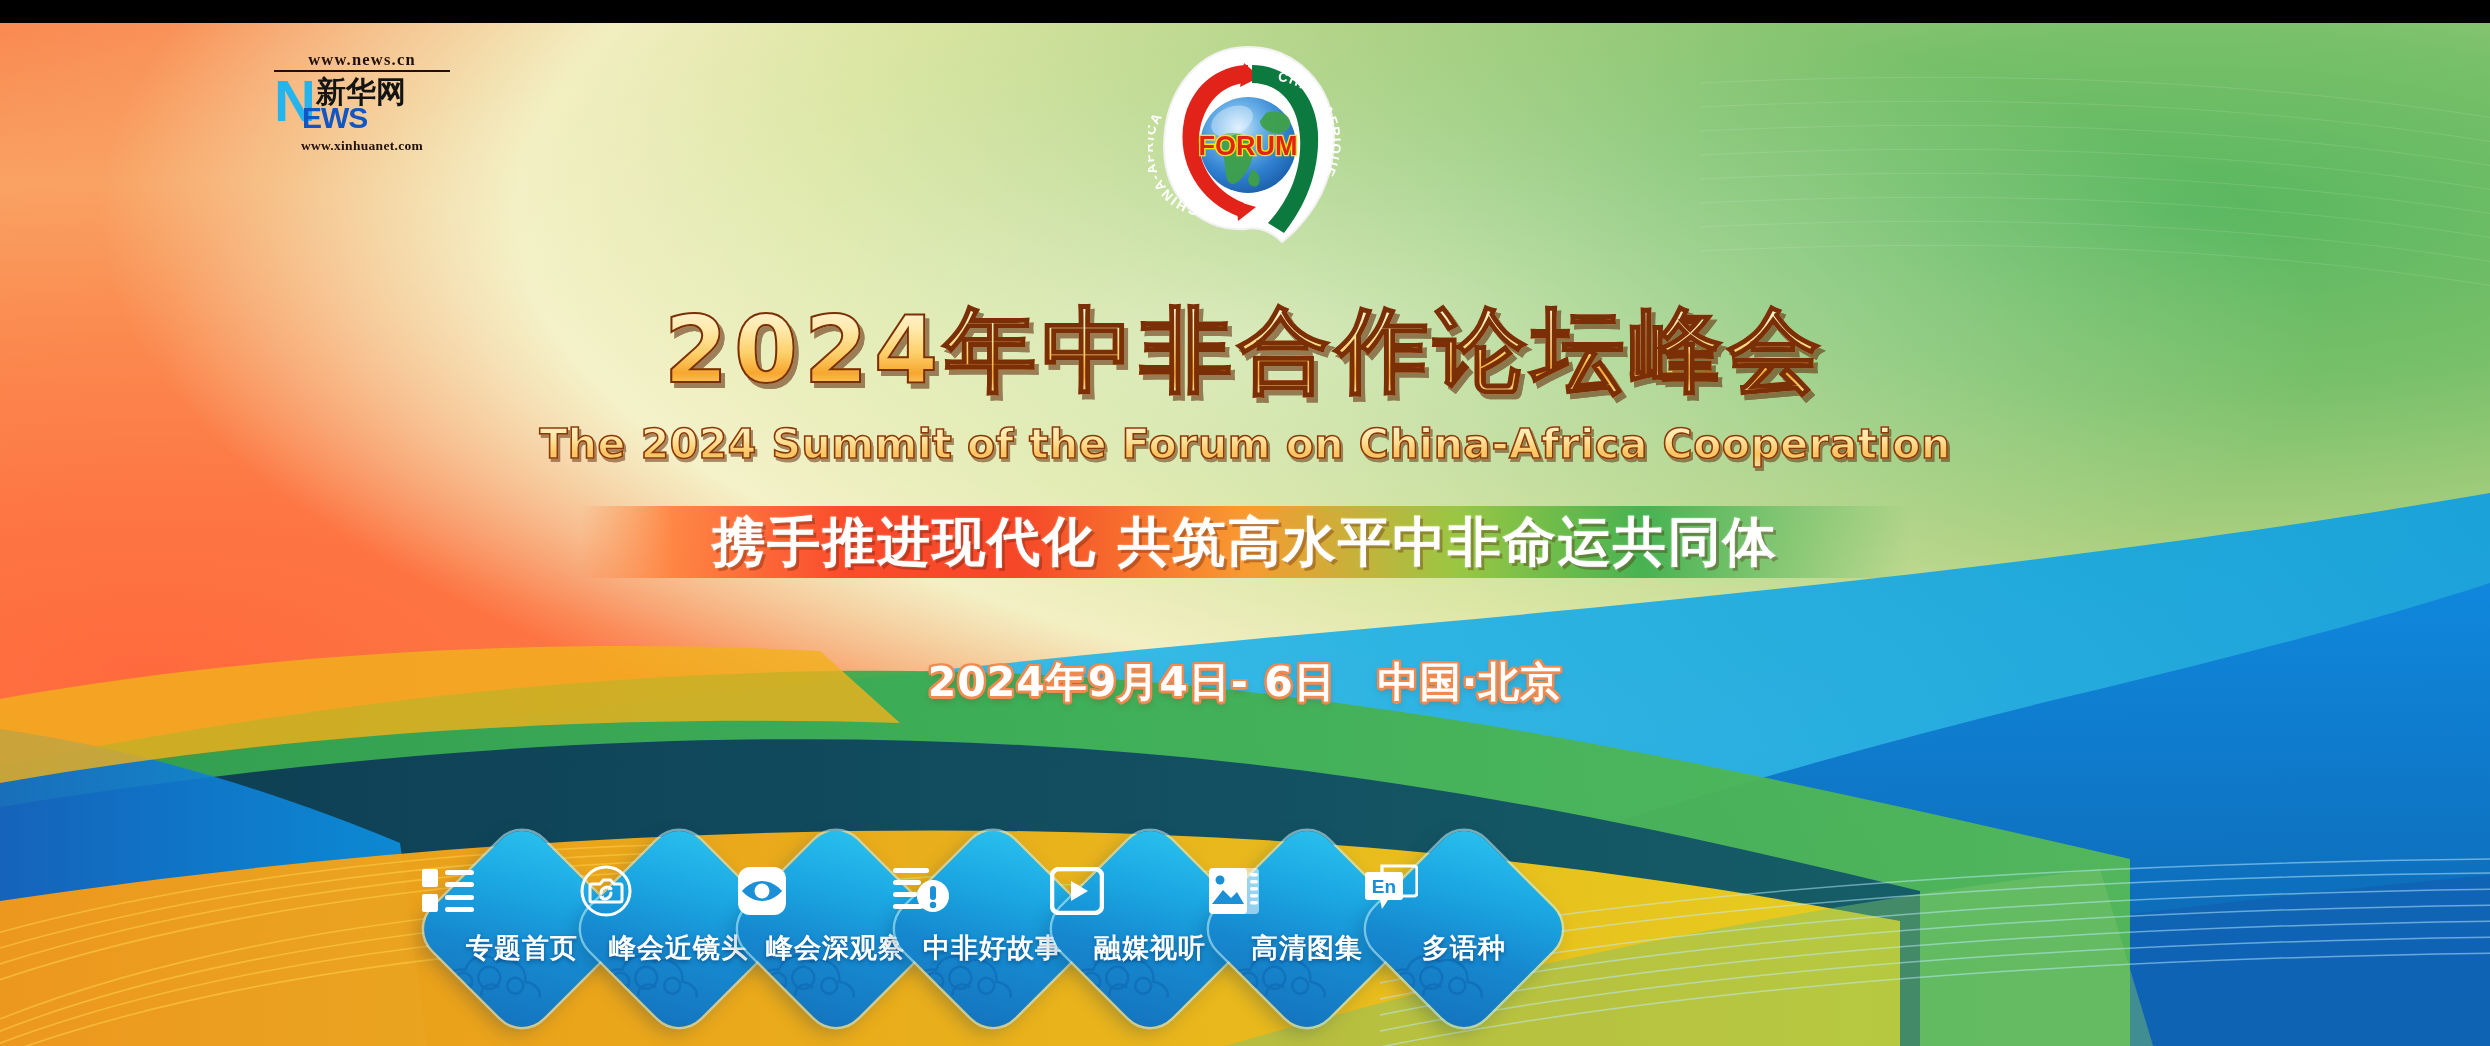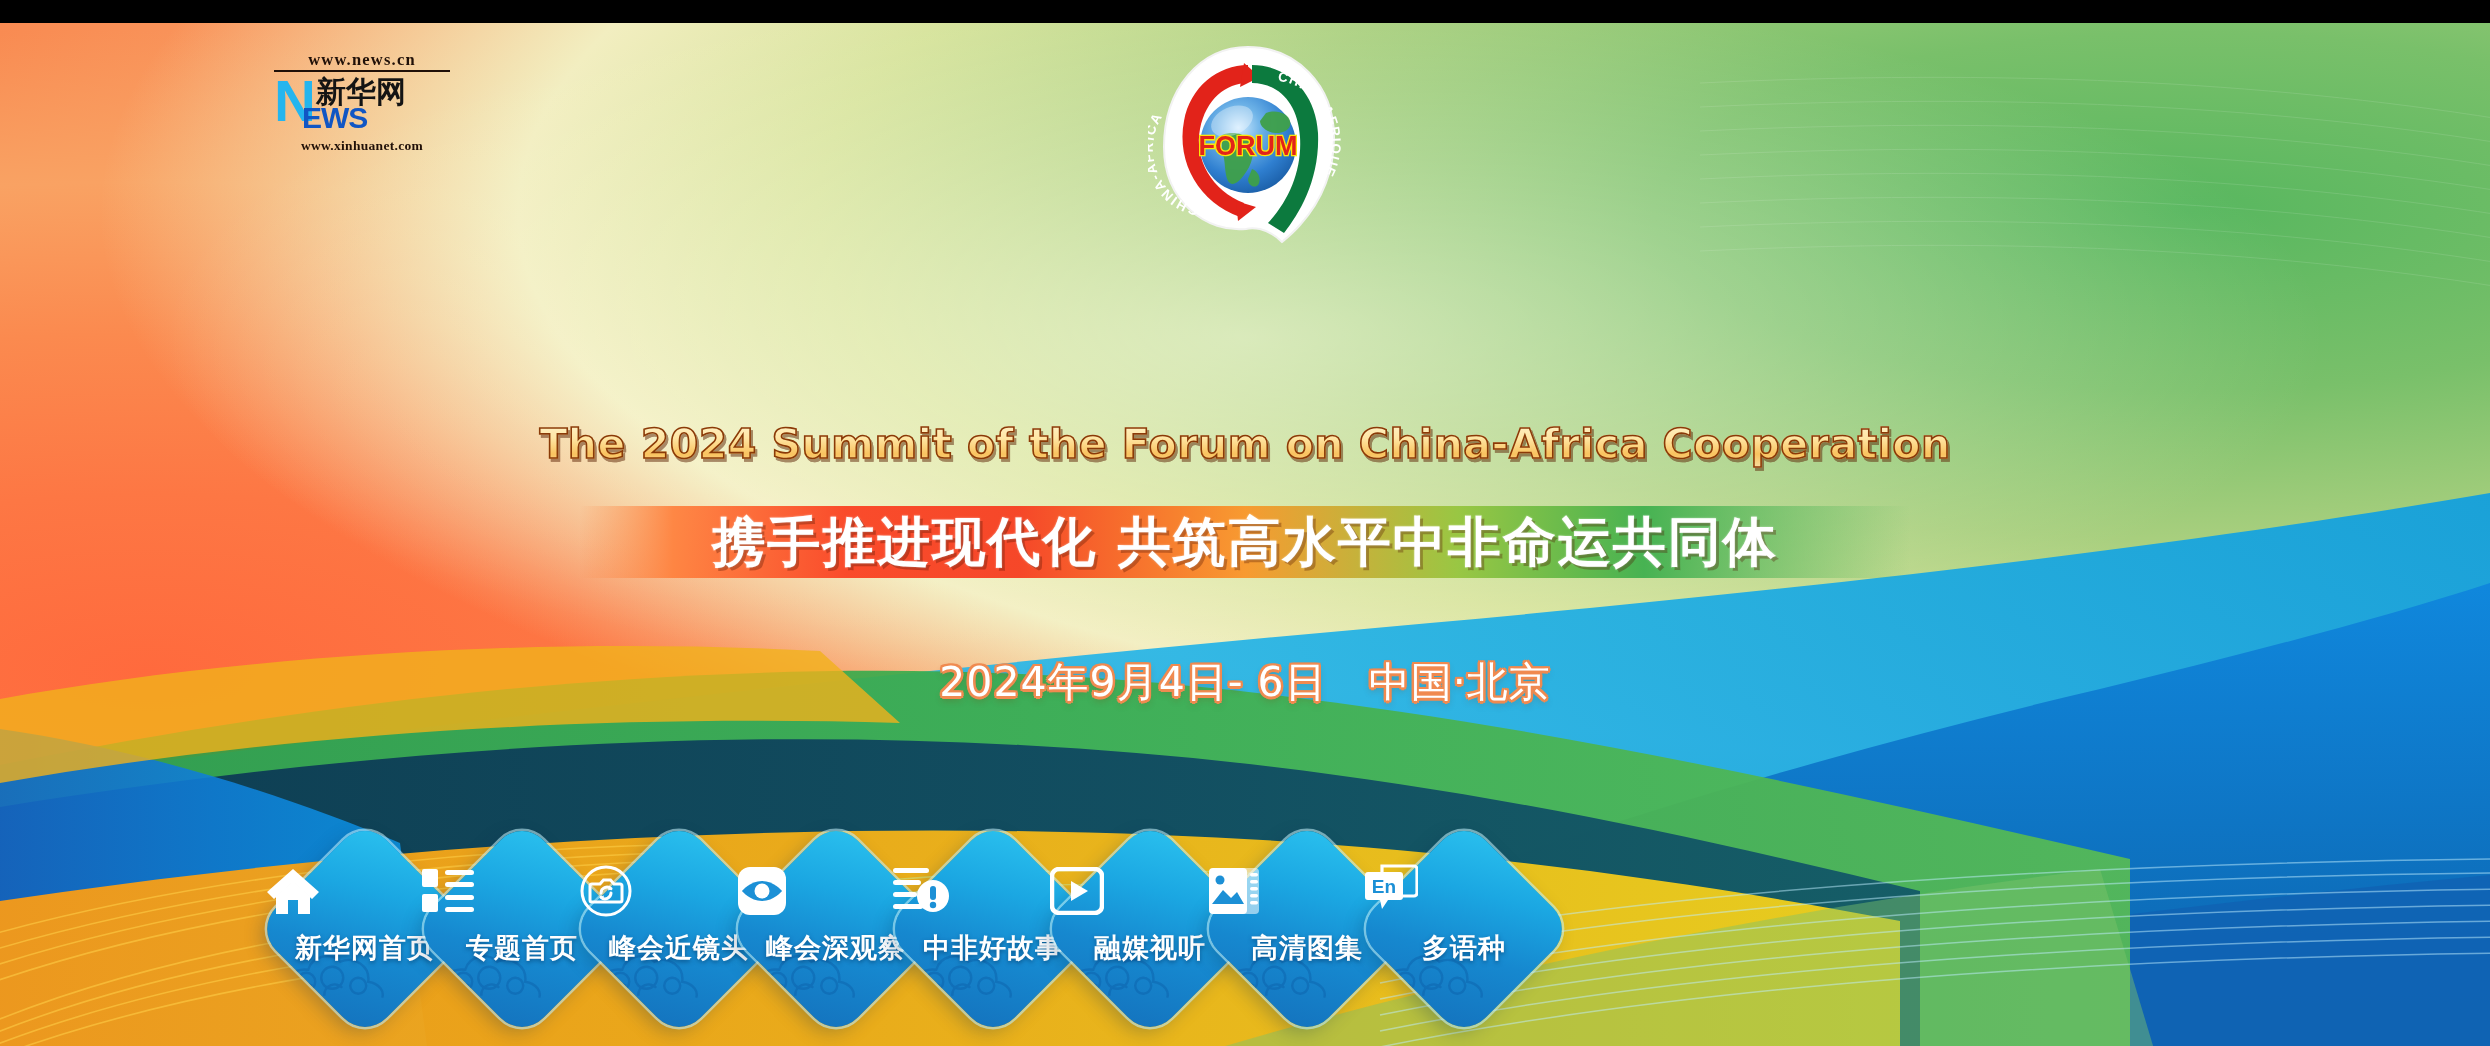--- a/index.html
+++ b/index.html
@@ -76,21 +76,21 @@
         rgba(64,176,78,.95) 80%,
         rgba(70,180,90,0) 100%);}
   .slogan-txt{position:absolute;left:0;right:0;top:0;height:72px;line-height:72px;
      text-align:center;color:#fff;font-size:53px;font-weight:700;letter-spacing:2px;
      font-family:"DejaVu Sans","Liberation Sans",sans-serif;
      text-shadow:3px 3px 0 rgba(80,20,0,.32), 0 0 2px rgba(255,255,255,.6);
      white-space:nowrap;}
 
   
   .dateline{position:absolute;left:0;right:0;top:632px;text-align:center;
-     font-size:41px;font-weight:400;color:#ffffff;letter-spacing:1px;
+     font-size:41px;font-weight:700;color:#ffffff;letter-spacing:1px;
      font-family:"DejaVu Sans","Liberation Sans",sans-serif;
      text-shadow:
        -2px -2px 0 #f08a50, 2px -2px 0 #f08a50, -2px 2px 0 #f08a50, 2px 2px 0 #f08a50,
        0 -2.5px 0 #f08a50, 0 2.5px 0 #f08a50, -2.5px 0 0 #f08a50, 2.5px 0 0 #f08a50,
        0 4px 7px rgba(120,50,10,.35);
      white-space:nowrap;}
   .dateline .gap{display:inline-block;width:42px;}
 
   
   .nav{position:absolute;left:0;top:806px;width:2490px;height:240px;}
@@ -270,54 +270,34 @@
 
       <text font-size="13.5" font-weight="700" fill="#ffffff" font-family="Liberation Sans, sans-serif" letter-spacing="1.4">
         <textPath href="#arcL" startOffset="4%">CHINA-AFRICA</textPath>
       </text>
       <text font-size="13.5" font-weight="700" fill="#ffffff" font-family="Liberation Sans, sans-serif" letter-spacing="1.2">
         <textPath href="#arcR" startOffset="2%">CHINE-AFRIQUE</textPath>
       </text>
     </svg>
   </div>
 
+  <div class="title-cn">2024年中非合作论坛峰会</div>
   <div class="title-en">The 2024 Summit of the Forum on China-Africa Cooperation</div>
 
   <div class="slogan-wrap">
     <div class="slogan-bar"></div>
     <div class="slogan-txt">携手推进现代化  共筑高水平中非命运共同体</div>
   </div>
 
   <div class="dateline">
     <span>2024年9月4日- 6日</span><span class="gap"></span><span>中国·北京</span>
   </div>
 
   <div class="nav">
 
-    <div class="nav-item" style="left:265px">
-      <div class="dia">
-        <svg class="cloud" viewBox="0 0 120 64">
-          <g fill="none" stroke="#0d5fa8" stroke-width="2.4">
-            <path d="M14,62 C14,44 26,34 40,36 C44,22 62,18 72,28 C86,22 102,32 100,48 C112,50 116,58 114,64"></path>
-            <circle cx="38" cy="48" r="9"></circle>
-              <circle cx="64" cy="44" r="11"></circle>
-              <circle cx="90" cy="52" r="8"></circle>
-            <path d="M30,62 C30,52 38,48 44,52"></path>
-              <path d="M56,62 C56,50 68,48 74,54"></path>
-          </g>
-        </svg>
-      </div>
-      <div class="nav-icon">
-        <svg width="56" height="50" viewBox="0 0 56 50" fill="#fff">
-          <path d="M28 3 L54 26 L47 33 L28 16 L9 33 L2 26 Z"></path>
-          <path d="M11 30 L28 15 L45 30 L45 48 L33 48 L33 34 L23 34 L23 48 L11 48 Z"></path>
-        </svg>
-      </div>
-      <div class="nav-label">新华网首页</div>
-    </div>
 
     <div class="nav-item" style="left:422px">
       <div class="dia">
         <svg class="cloud" viewBox="0 0 120 64">
           <g fill="none" stroke="#0d5fa8" stroke-width="2.4">
             <path d="M14,62 C14,44 26,34 40,36 C44,22 62,18 72,28 C86,22 102,32 100,48 C112,50 116,58 114,64"></path>
             <circle cx="38" cy="48" r="9"></circle>
               <circle cx="64" cy="44" r="11"></circle>
               <circle cx="90" cy="52" r="8"></circle>
             <path d="M30,62 C30,52 38,48 44,52"></path>

